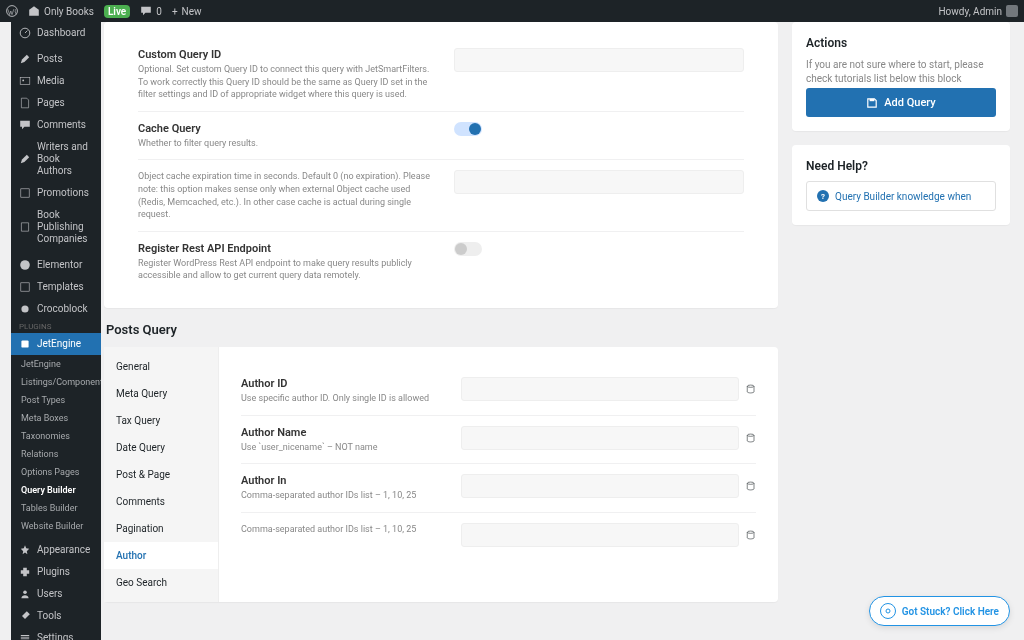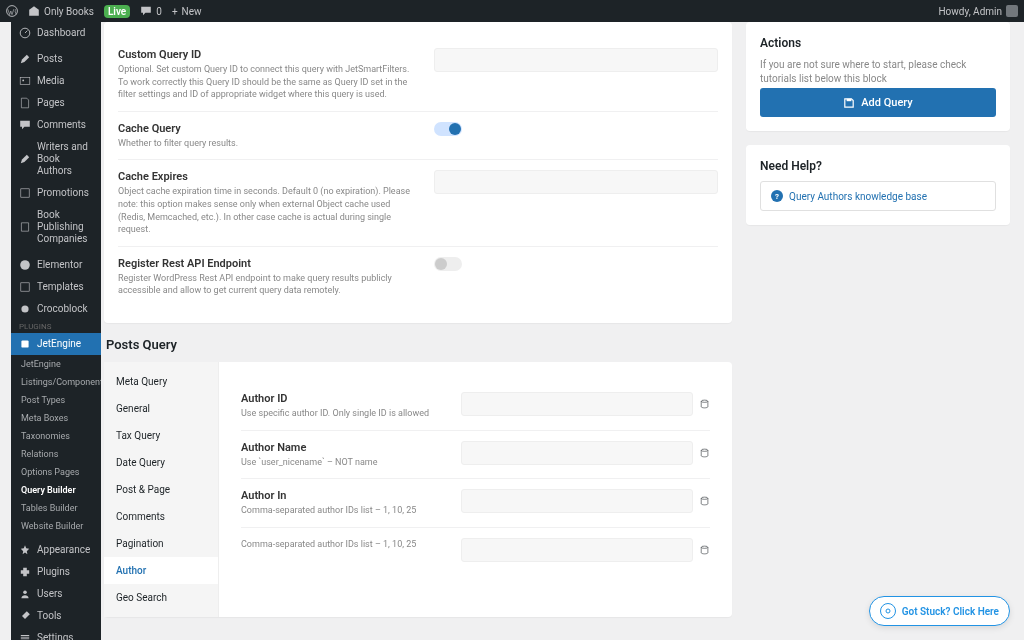--- a/index.html
+++ b/index.html
@@ -20,25 +20,25 @@
 .sidebar-item.active::after { content: ''; position: absolute; right: -6px; top: 50%; transform: translateY(-50%); border: 6px solid transparent; border-right-color: #f0f0f1; }
 .sidebar-icon { width: 12px; height: 12px; fill: currentColor; flex-shrink: 0; }
 .sidebar-subitem { padding: 4px 8px 4px 10px; font-size: 9px; color: #a7aaad; cursor: pointer; }
 .sidebar-subitem.highlight { color: #fff; font-weight: 600; }
 .sidebar-sep { font-size: 8px; color: #666; padding: 2px 8px; }
 
 
 .main { position: absolute; top: 22px; left: 90px; right: 0; bottom: 0; padding: 0 14px 14px; overflow-y: auto; }
 .content-row { display: flex; gap: 14px; align-items: flex-start; }
 .content-col { flex: 1; }
-.side-col { width: 264px; }
+.side-col { width: 218px; }
 
 
 .panel { background: #fff; border-radius: 4px; box-shadow: 0 1px 1px rgba(0,0,0,0.04); margin-bottom: 14px; }
-.panel-body { padding: 16px 14px; }
+.panel-body { padding: 16px 34px; }
 .setting-row { display: flex; align-items: flex-start; padding: 10px 0; gap: 16px; }
 .setting-row:not(:last-child) { border-bottom: 1px solid #f0f0f1; }
 .setting-info { flex: 0 0 300px; }
 .setting-label { font-weight: 600; font-size: 11px; color: #333; margin-bottom: 2px; }
 .setting-desc { font-size: 9px; color: #888; line-height: 1.4; }
 .setting-control { flex: 1; }
 .text-input { width: 100%; background: #f7f7f7; border: 1px solid #eee; border-radius: 3px; height: 24px; padding: 0 8px; font-size: 11px; }
 .toggle { width: 28px; height: 14px; background: #d0e3ff; border-radius: 7px; position: relative; cursor: pointer; }
 .toggle.on::after { content: ''; position: absolute; right: 1px; top: 1px; width: 12px; height: 12px; background: #2271b1; border-radius: 50%; }
 .toggle.off { background: #eee; }
@@ -245,42 +245,41 @@
             <div class="setting-info">
               <div class="setting-label">Cache Query</div>
               <div class="setting-desc">Whether to filter query results.</div>
             </div>
             <div class="setting-control">
                 <div class="toggle on"></div>
               </div>
           </div>
           <div class="setting-row">
             <div class="setting-info">
-              <div class="setting-label">Cache Expires</div>
               <div class="setting-desc">Object cache expiration time in seconds. Default 0 (no expiration). Please note: this option makes sense only when external Object cache used (Redis, Memcached, etc.). In other case cache is actual during single request.</div>
             </div>
             <div class="setting-control"><input class="text-input" style=""></div>
           </div>
           <div class="setting-row">
             <div class="setting-info">
               <div class="setting-label">Register Rest API Endpoint</div>
               <div class="setting-desc">Register WordPress Rest API endpoint to make query results publicly accessible and allow to get current query data remotely.</div>
             </div>
             <div class="setting-control">
                 <div class="toggle off"></div>
               </div>
           </div>
         </div>
       </div>
 
       <div class="section-title">Posts Query</div>
       <div class="tab-panel">
         <div class="tab-list">
+          <div class="tab-item">General</div>
           <div class="tab-item">Meta Query</div>
-          <div class="tab-item">General</div>
           <div class="tab-item">Tax Query</div>
           <div class="tab-item">Date Query</div>
           <div class="tab-item">Post &amp; Page</div>
           <div class="tab-item">Comments</div>
           <div class="tab-item">Pagination</div>
           <div class="tab-item active">Author</div>
           <div class="tab-item">Geo Search</div>
         </div>
         <div class="tab-content">
           <div class="field-row">
@@ -347,21 +346,21 @@
               <path d="M3 3h11l3 3v11H3z" fill="none" stroke="currentColor" stroke-width="2"></path>
               <rect x="6" y="3" width="8" height="4" fill="currentColor"></rect>
             </svg>
           <span>Add Query</span>
         </button>
       </div>
       <div class="side-box">
         <div class="side-title">Need Help?</div>
         <div class="help-link">
           <span class="help-icon">?</span>
-          <span>Query Authors knowledge base</span>
+          <span>Query Builder knowledge when</span>
         </div>
       </div>
     </div>
   </div>
 </div>
 
 <div class="stuck-btn">
   <span class="stuck-icon">
       <svg width="10" height="10" viewBox="0 0 20 20">
         <circle cx="10" cy="10" r="4" fill="none" stroke="#2293e4" stroke-width="2"></circle>

